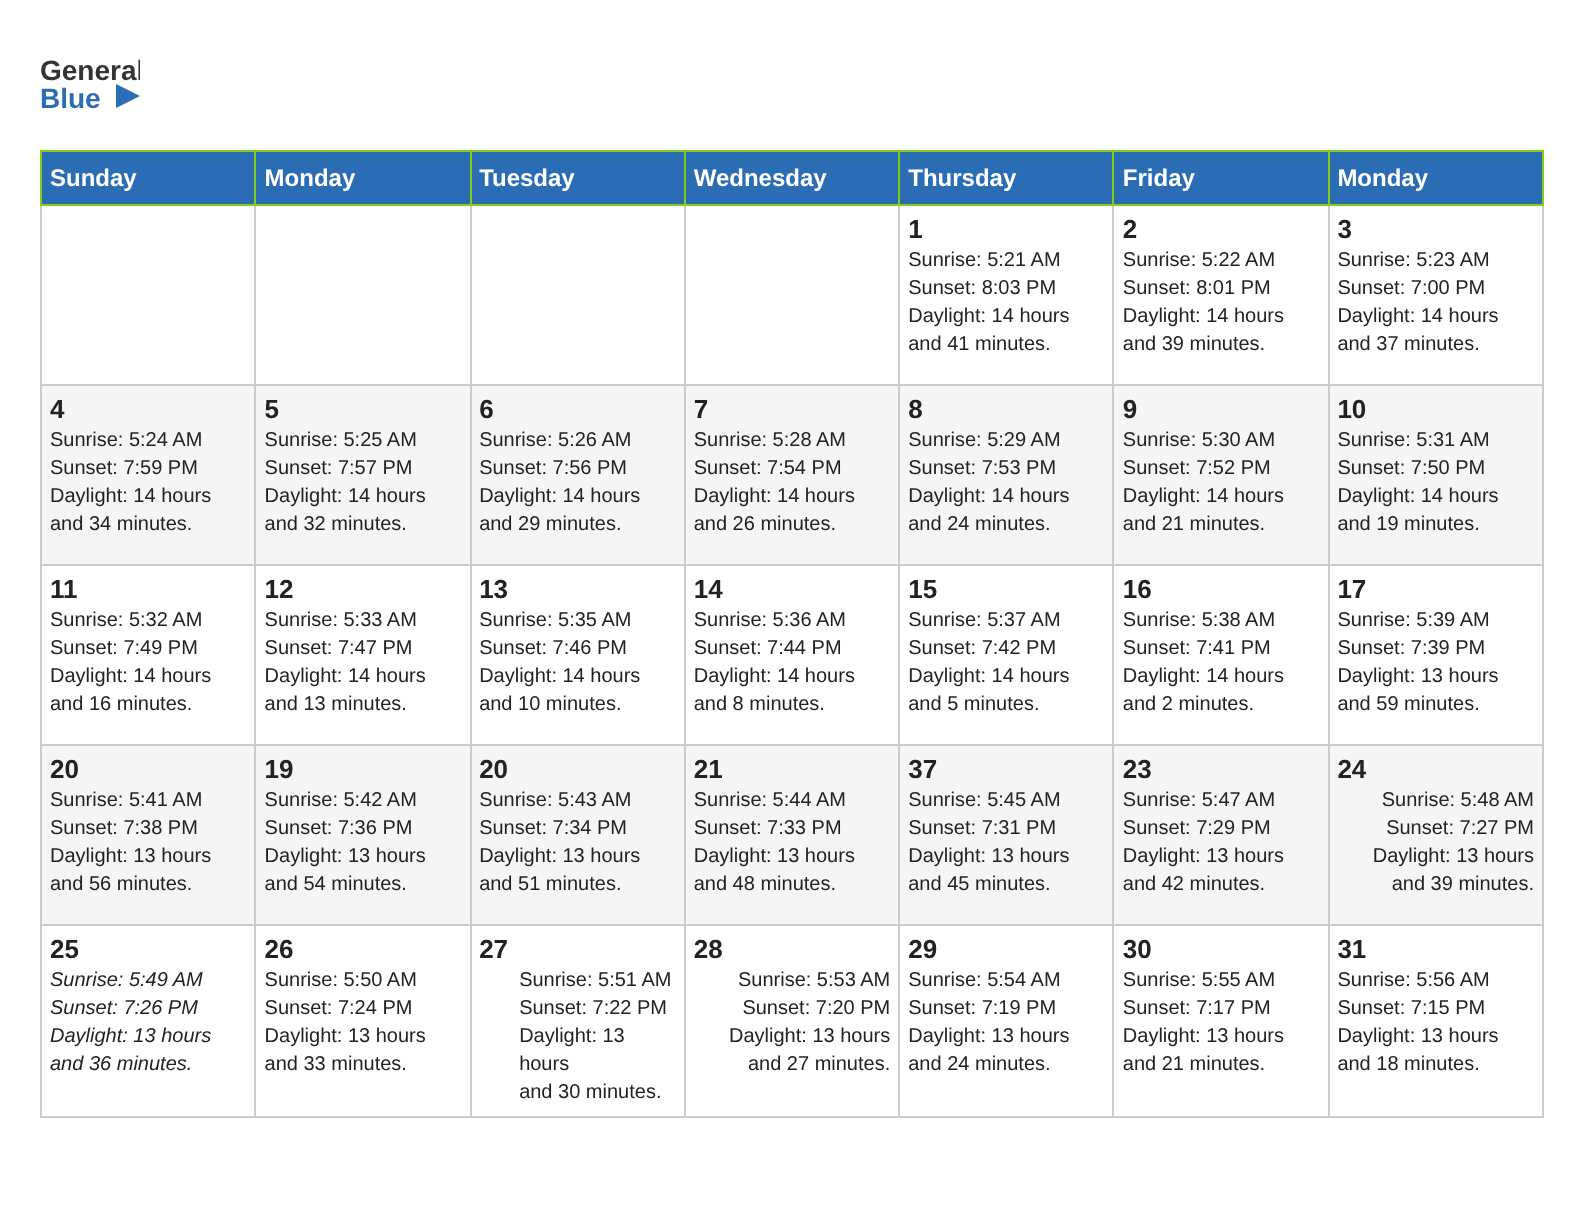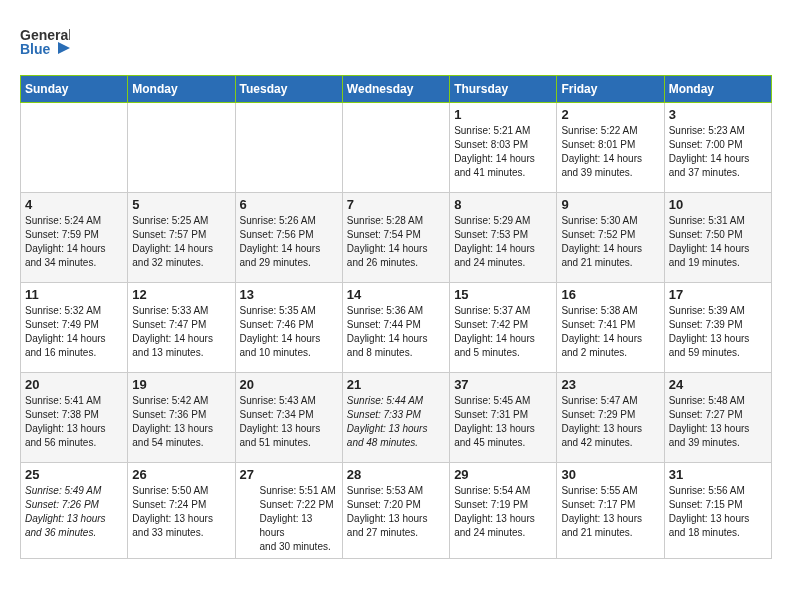--- a/index.html
+++ b/index.html
@@ -252,42 +252,42 @@
         </td>
         <td>
           <div class="day-num">20</div>
           <div class="day-info" style="white-space: pre-line;">Sunrise: 5:43 AM
 Sunset: 7:34 PM
 Daylight: 13 hours
 and 51 minutes.</div>
         </td>
         <td>
           <div class="day-num">21</div>
-          <div class="day-info" style="white-space: pre-line; font-style: italic;">Sunrise: 5:44 AM
+          <div class="day-info" style="white-space: pre-line;">Sunrise: 5:44 AM
 Sunset: 7:33 PM
 Daylight: 13 hours
 and 48 minutes.</div>
         </td>
         <td>
           <div class="day-num">37</div>
           <div class="day-info" style="white-space: pre-line;">Sunrise: 5:45 AM
 Sunset: 7:31 PM
 Daylight: 13 hours
 and 45 minutes.</div>
         </td>
         <td>
           <div class="day-num">23</div>
           <div class="day-info" style="white-space: pre-line;">Sunrise: 5:47 AM
 Sunset: 7:29 PM
 Daylight: 13 hours
 and 42 minutes.</div>
         </td>
         <td>
           <div class="day-num">24</div>
-          <div class="day-info" style="white-space: pre-line;">Sunrise: 5:48 AM
+          <div class="day-info" style="white-space: pre-line; text-align: right;">Sunrise: 5:48 AM
 Sunset: 7:27 PM
 Daylight: 13 hours
 and 39 minutes.</div>
         </td>
       </tr>
       <tr>
         <td>
           <div class="day-num">25</div>
           <div class="day-info" style="white-space: pre-line; font-style: italic;">Sunrise: 5:49 AM
 Sunset: 7:26 PM
@@ -303,21 +303,21 @@
         </td>
         <td>
           <div class="day-num">27</div>
           <div class="day-info" style="white-space: pre-line; margin-left: 20px;">Sunrise: 5:51 AM
 Sunset: 7:22 PM
 Daylight: 13 hours
 and 30 minutes.</div>
         </td>
         <td>
           <div class="day-num">28</div>
-          <div class="day-info" style="white-space: pre-line;">Sunrise: 5:53 AM
+          <div class="day-info" style="white-space: pre-line; text-align: right;">Sunrise: 5:53 AM
 Sunset: 7:20 PM
 Daylight: 13 hours
 and 27 minutes.</div>
         </td>
         <td>
           <div class="day-num">29</div>
           <div class="day-info" style="white-space: pre-line;">Sunrise: 5:54 AM
 Sunset: 7:19 PM
 Daylight: 13 hours
 and 24 minutes.</div>

